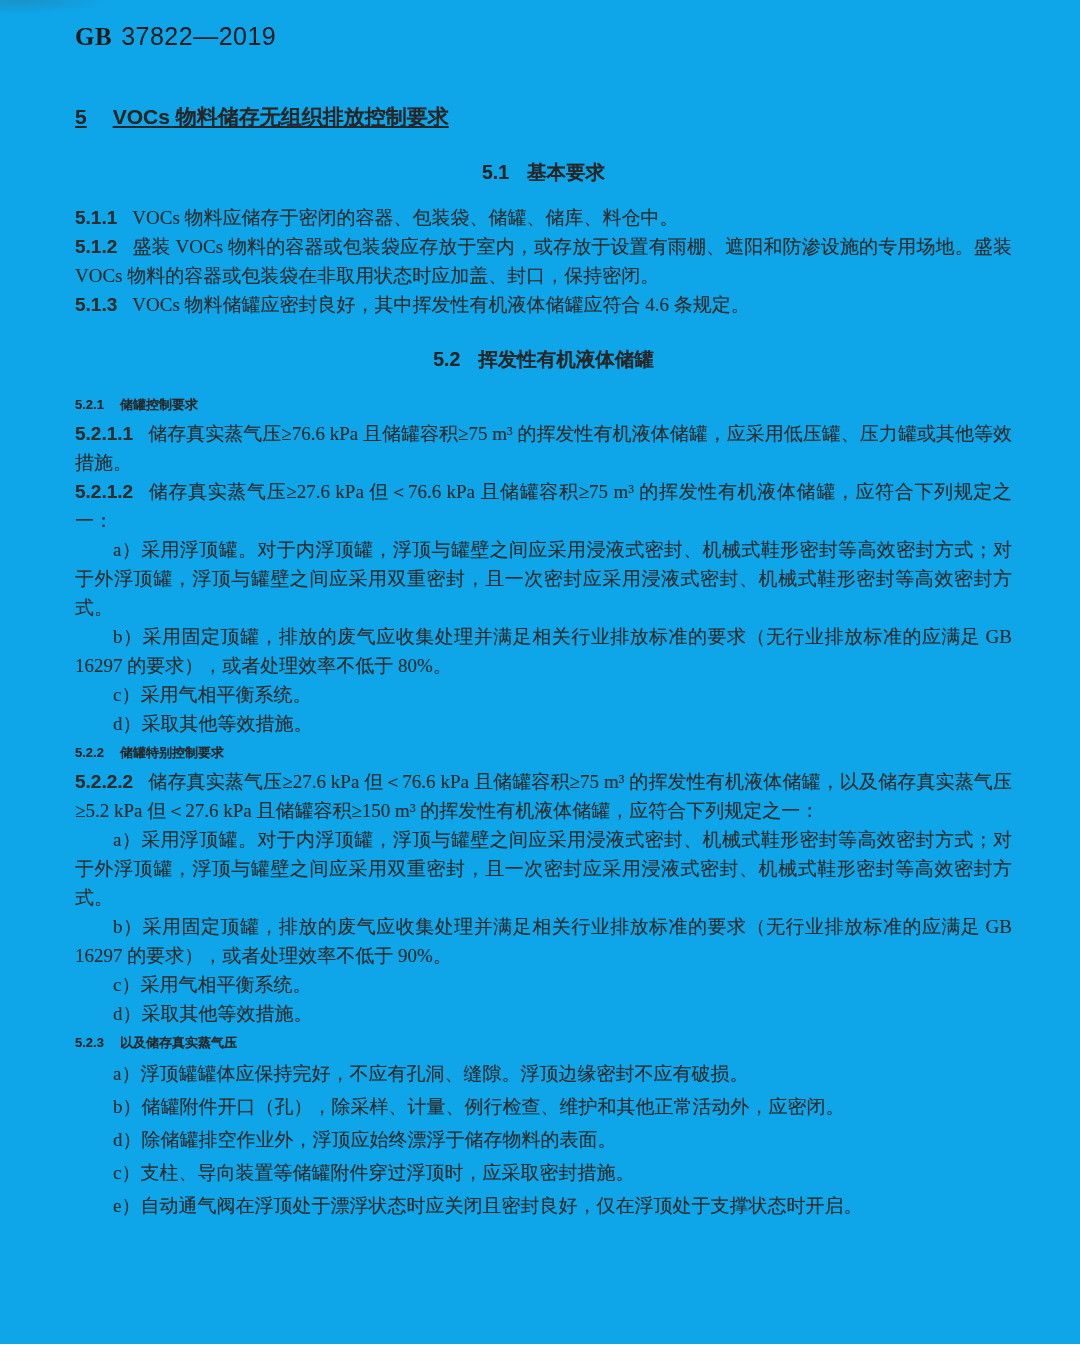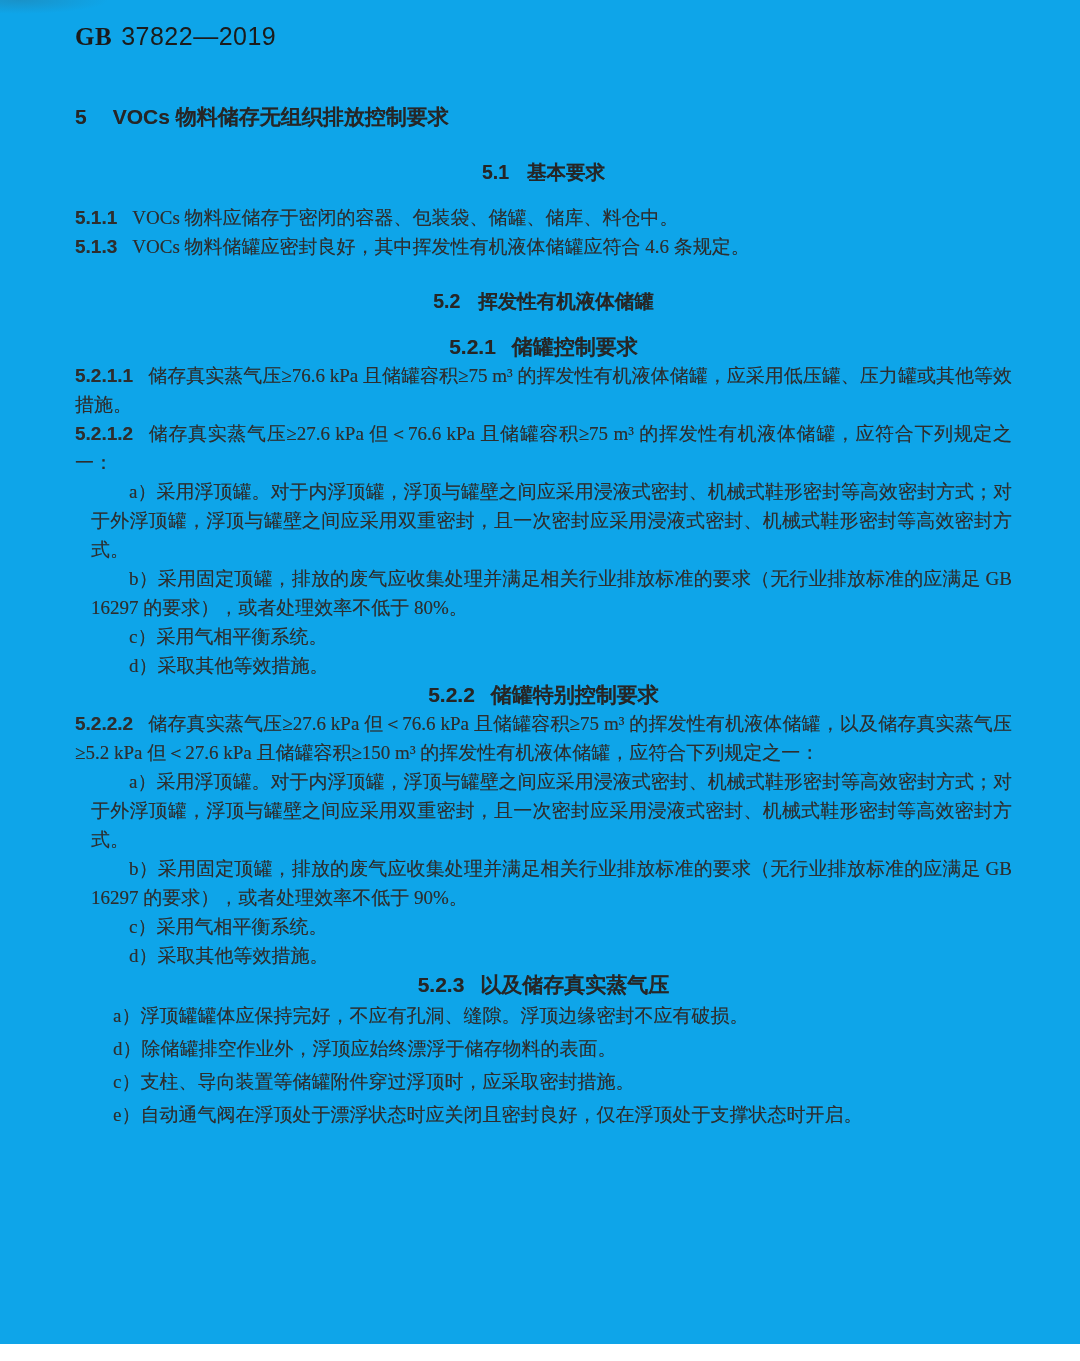--- a/index.html
+++ b/index.html
@@ -45,43 +45,44 @@
   }
   .h1{
     font-family:"Liberation Sans","DejaVu Sans",sans-serif;
     font-weight:700;
     font-size:21px;
     line-height:30px;
     margin-top:51px;
     margin-bottom:23px;
     color:#262626;
     text-align:left;
+    text-decoration:underline;
   }
   .h1 .num{margin-right:26px;font-weight:700;}
   .h2{
     font-family:"Liberation Sans","DejaVu Sans",sans-serif;
     font-weight:700;
     font-size:19.5px;
     line-height:28px;
     margin-top:26px;
     margin-bottom:17px;
     color:#262626;
     text-align:center;
   }
   .h2 .num{margin-right:18px;font-weight:700;}
   .h3{
     font-family:"Liberation Sans","DejaVu Sans",sans-serif;
     font-weight:700;
-    font-size:21px;
+    font-size:13px;
     color:#262626;
-    text-align:center;
+    text-align:left;
   }
   .h3 .num{margin-right:16px;font-weight:700;}
   .clause .num{margin-right:15px;}
-  .item{text-indent:2em;margin-left:16px;}
+  .item{text-indent:2em;}
   .itemb{text-indent:2em;line-height:33px;}
   
   .corner-smudge{
     position:absolute;left:0;top:0;width:110px;height:14px;
     background:radial-gradient(ellipse at 18% 0%, rgba(70,70,70,.20), rgba(70,70,70,0) 70%);
     pointer-events:none;
   }
   .smudge{
     position:absolute;
     background:rgba(60,60,60,.13);
@@ -101,37 +102,39 @@
 
   <div class="inner">
     <div class="doc-code">
       <span class="gb">GB</span><span class="num">37822—2019</span>
     </div>
 
     <div>
         <div class="blk h1"><span class="num">5</span><span class="txt">VOCs 物料储存无组织排放控制要求</span></div>
         <div class="blk h2"><span class="num">5.1</span><span class="txt">基本要求</span></div>
         <div class="blk clause"><span class="num">5.1.1</span><span class="txt">VOCs 物料应储存于密闭的容器、包装袋、储罐、储库、料仓中。</span></div>
+        <div class="blk clause"><span class="num">5.1.2</span><span class="txt">盛装 VOCs 物料的容器或包装袋应存放于室内，或存放于设置有雨棚、遮阳和防渗设施的专用场地。盛装 VOCs 物料的容器或包装袋在非取用状态时应加盖、封口，保持密闭。</span></div>
         <div class="blk clause"><span class="num">5.1.3</span><span class="txt">VOCs 物料储罐应密封良好，其中挥发性有机液体储罐应符合 4.6 条规定。</span></div>
         <div class="blk h2"><span class="num">5.2</span><span class="txt">挥发性有机液体储罐</span></div>
         <div class="blk h3"><span class="num">5.2.1</span><span class="txt">储罐控制要求</span></div>
         <div class="blk clause"><span class="num">5.2.1.1</span><span class="txt">储存真实蒸气压≥76.6 kPa 且储罐容积≥75 m³ 的挥发性有机液体储罐，应采用低压罐、压力罐或其他等效措施。</span></div>
         <div class="blk clause"><span class="num">5.2.1.2</span><span class="txt">储存真实蒸气压≥27.6 kPa 但＜76.6 kPa 且储罐容积≥75 m³ 的挥发性有机液体储罐，应符合下列规定之一：</span></div>
         <div class="blk item"><span class="txt">a）采用浮顶罐。对于内浮顶罐，浮顶与罐壁之间应采用浸液式密封、机械式鞋形密封等高效密封方式；对于外浮顶罐，浮顶与罐壁之间应采用双重密封，且一次密封应采用浸液式密封、机械式鞋形密封等高效密封方式。</span></div>
         <div class="blk item"><span class="txt">b）采用固定顶罐，排放的废气应收集处理并满足相关行业排放标准的要求（无行业排放标准的应满足 GB 16297 的要求），或者处理效率不低于 80%。</span></div>
         <div class="blk item"><span class="txt">c）采用气相平衡系统。</span></div>
         <div class="blk item"><span class="txt">d）采取其他等效措施。</span></div>
         <div class="blk h3"><span class="num">5.2.2</span><span class="txt">储罐特别控制要求</span></div>
         <div class="blk clause"><span class="num">5.2.2.2</span><span class="txt">储存真实蒸气压≥27.6 kPa 但＜76.6 kPa 且储罐容积≥75 m³ 的挥发性有机液体储罐，以及储存真实蒸气压≥5.2 kPa 但＜27.6 kPa 且储罐容积≥150 m³ 的挥发性有机液体储罐，应符合下列规定之一：</span></div>
         <div class="blk item"><span class="txt">a）采用浮顶罐。对于内浮顶罐，浮顶与罐壁之间应采用浸液式密封、机械式鞋形密封等高效密封方式；对于外浮顶罐，浮顶与罐壁之间应采用双重密封，且一次密封应采用浸液式密封、机械式鞋形密封等高效密封方式。</span></div>
         <div class="blk item"><span class="txt">b）采用固定顶罐，排放的废气应收集处理并满足相关行业排放标准的要求（无行业排放标准的应满足 GB 16297 的要求），或者处理效率不低于 90%。</span></div>
         <div class="blk item"><span class="txt">c）采用气相平衡系统。</span></div>
         <div class="blk item"><span class="txt">d）采取其他等效措施。</span></div>
         <div class="blk h3"><span class="num">5.2.3</span><span class="txt">以及储存真实蒸气压</span></div>
         <div class="blk itemb"><span class="txt">a）浮顶罐罐体应保持完好，不应有孔洞、缝隙。浮顶边缘密封不应有破损。</span></div>
+        <div class="blk itemb"><span class="txt">b）储罐附件开口（孔），除采样、计量、例行检查、维护和其他正常活动外，应密闭。</span></div>
         <div class="blk itemb"><span class="txt">d）除储罐排空作业外，浮顶应始终漂浮于储存物料的表面。</span></div>
         <div class="blk itemb"><span class="txt">c）支柱、导向装置等储罐附件穿过浮顶时，应采取密封措施。</span></div>
         <div class="blk itemb"><span class="txt">e）自动通气阀在浮顶处于漂浮状态时应关闭且密封良好，仅在浮顶处于支撑状态时开启。</span></div>
       </div>
   </div>
 
   <div class="smudge s1"></div>
   <div class="smudge s2"></div>
   <div class="smudge s3"></div>
 </div>

